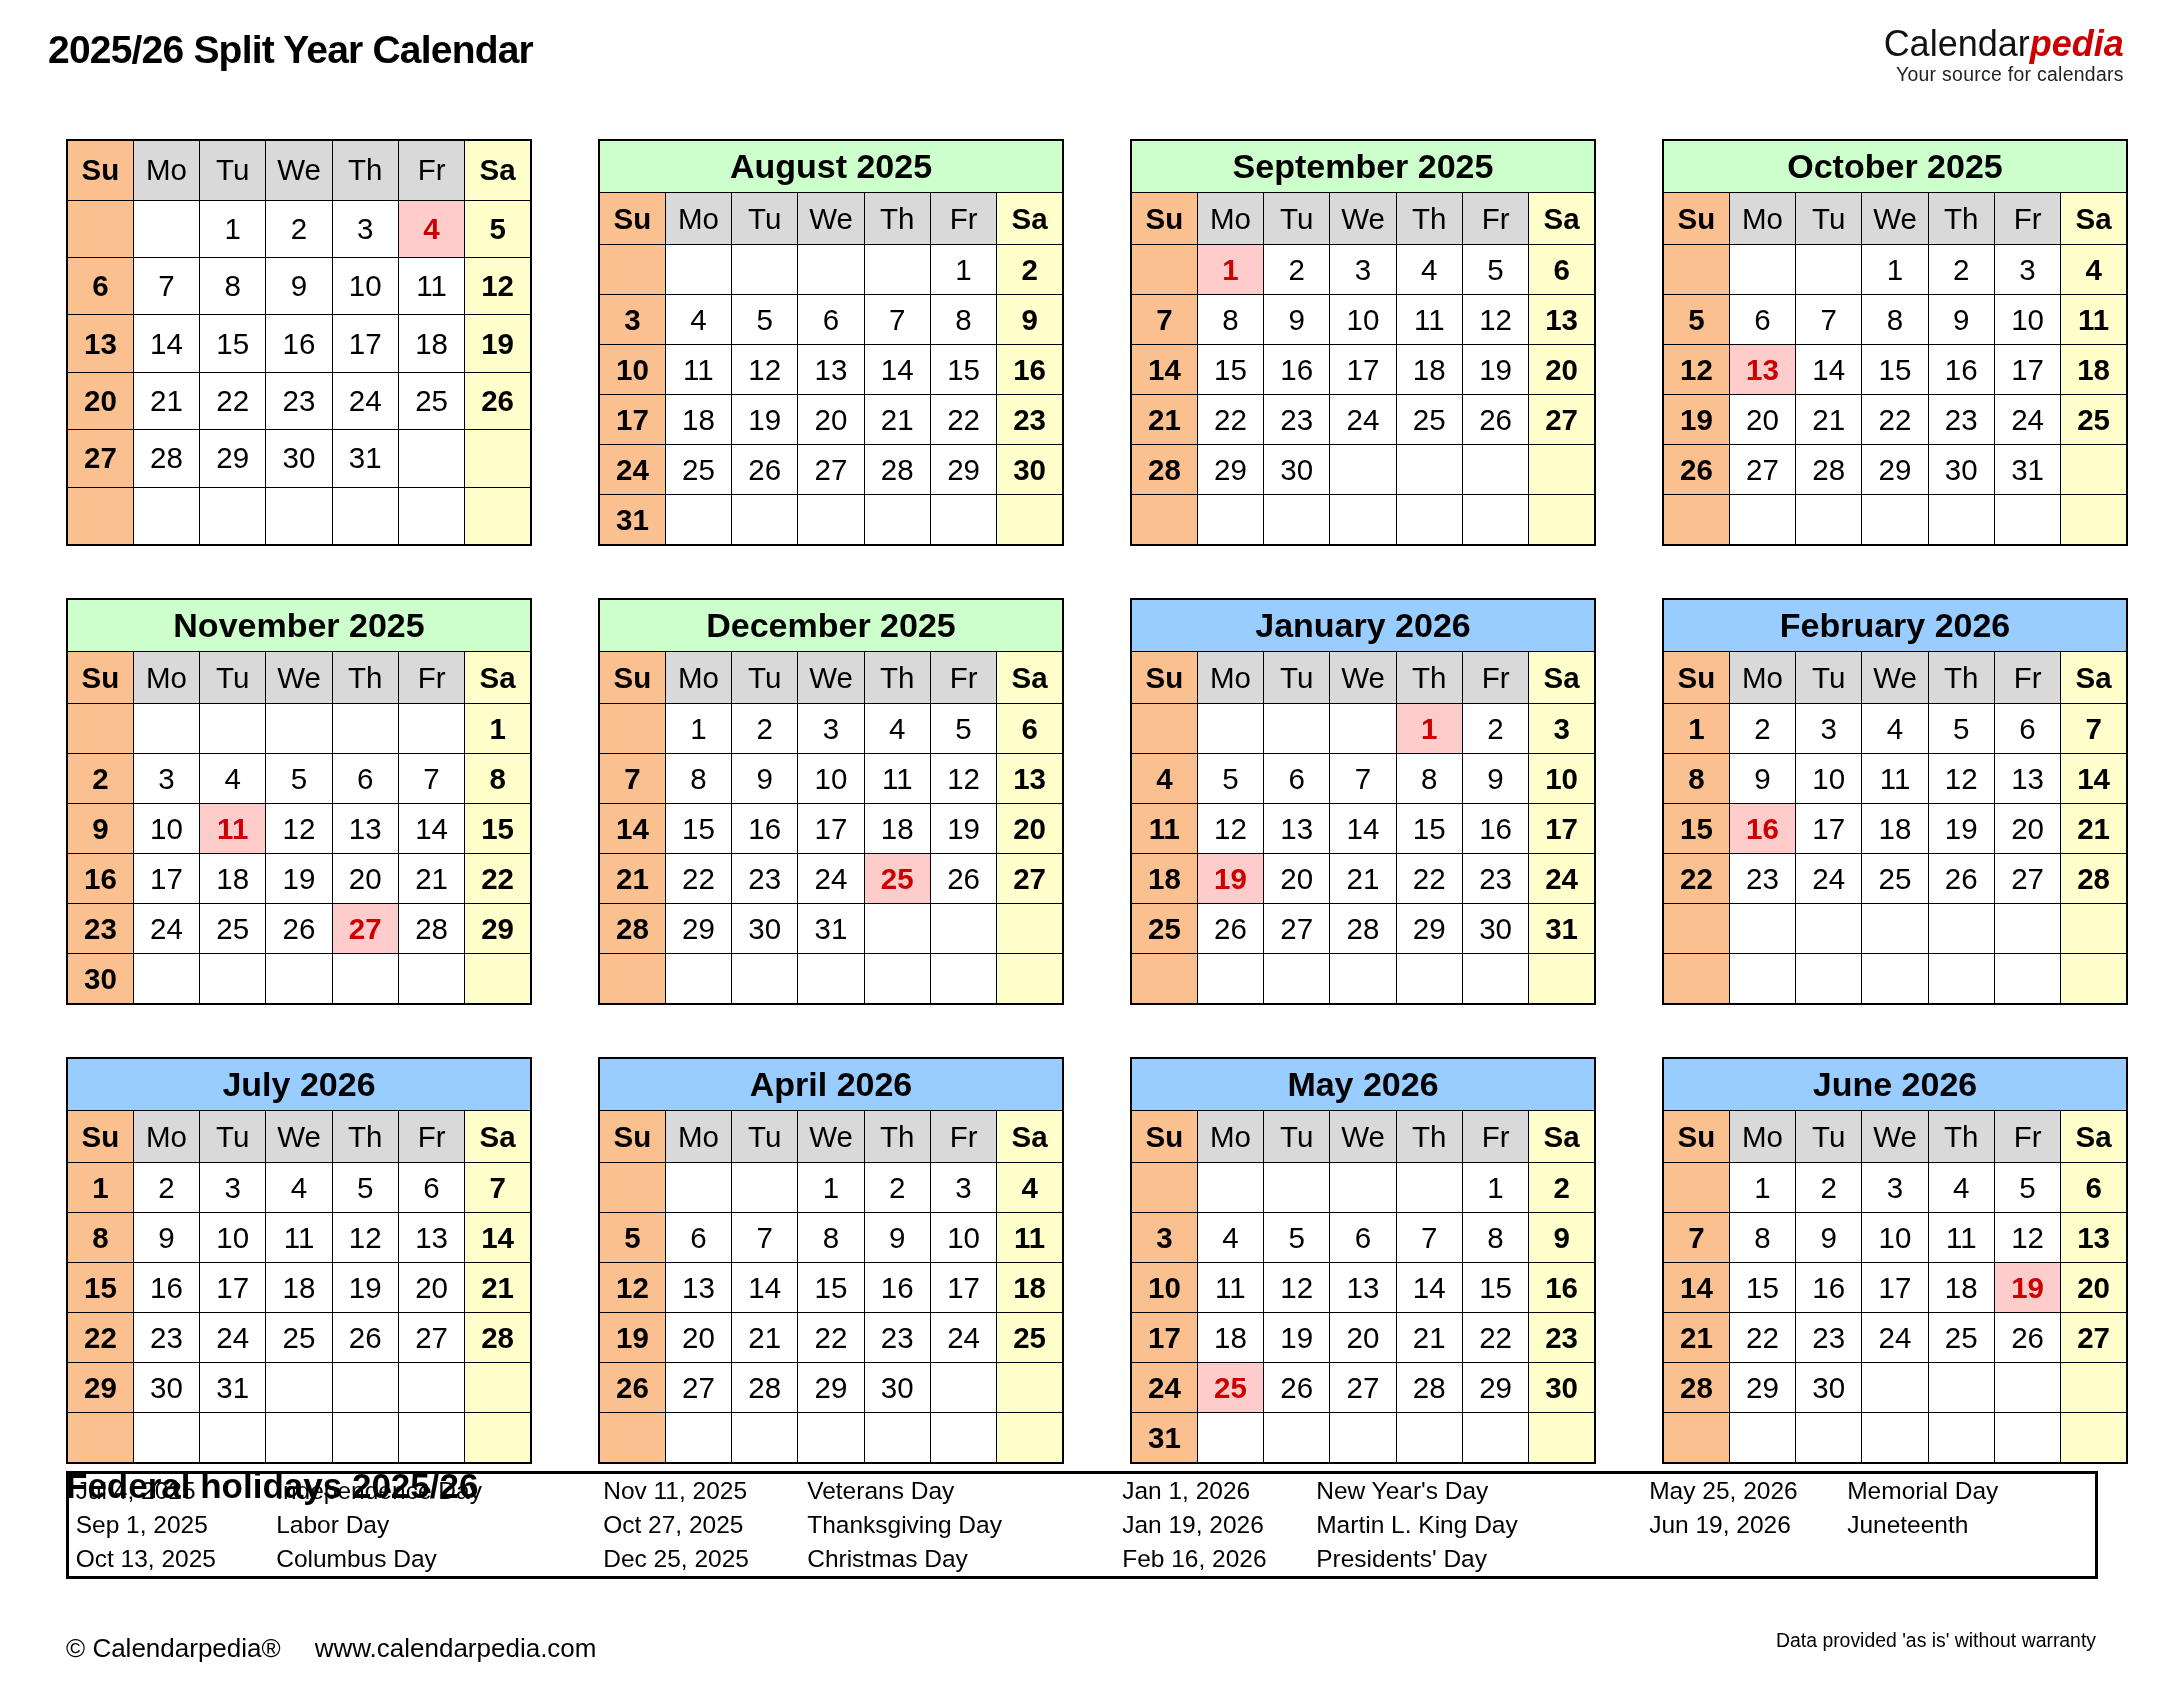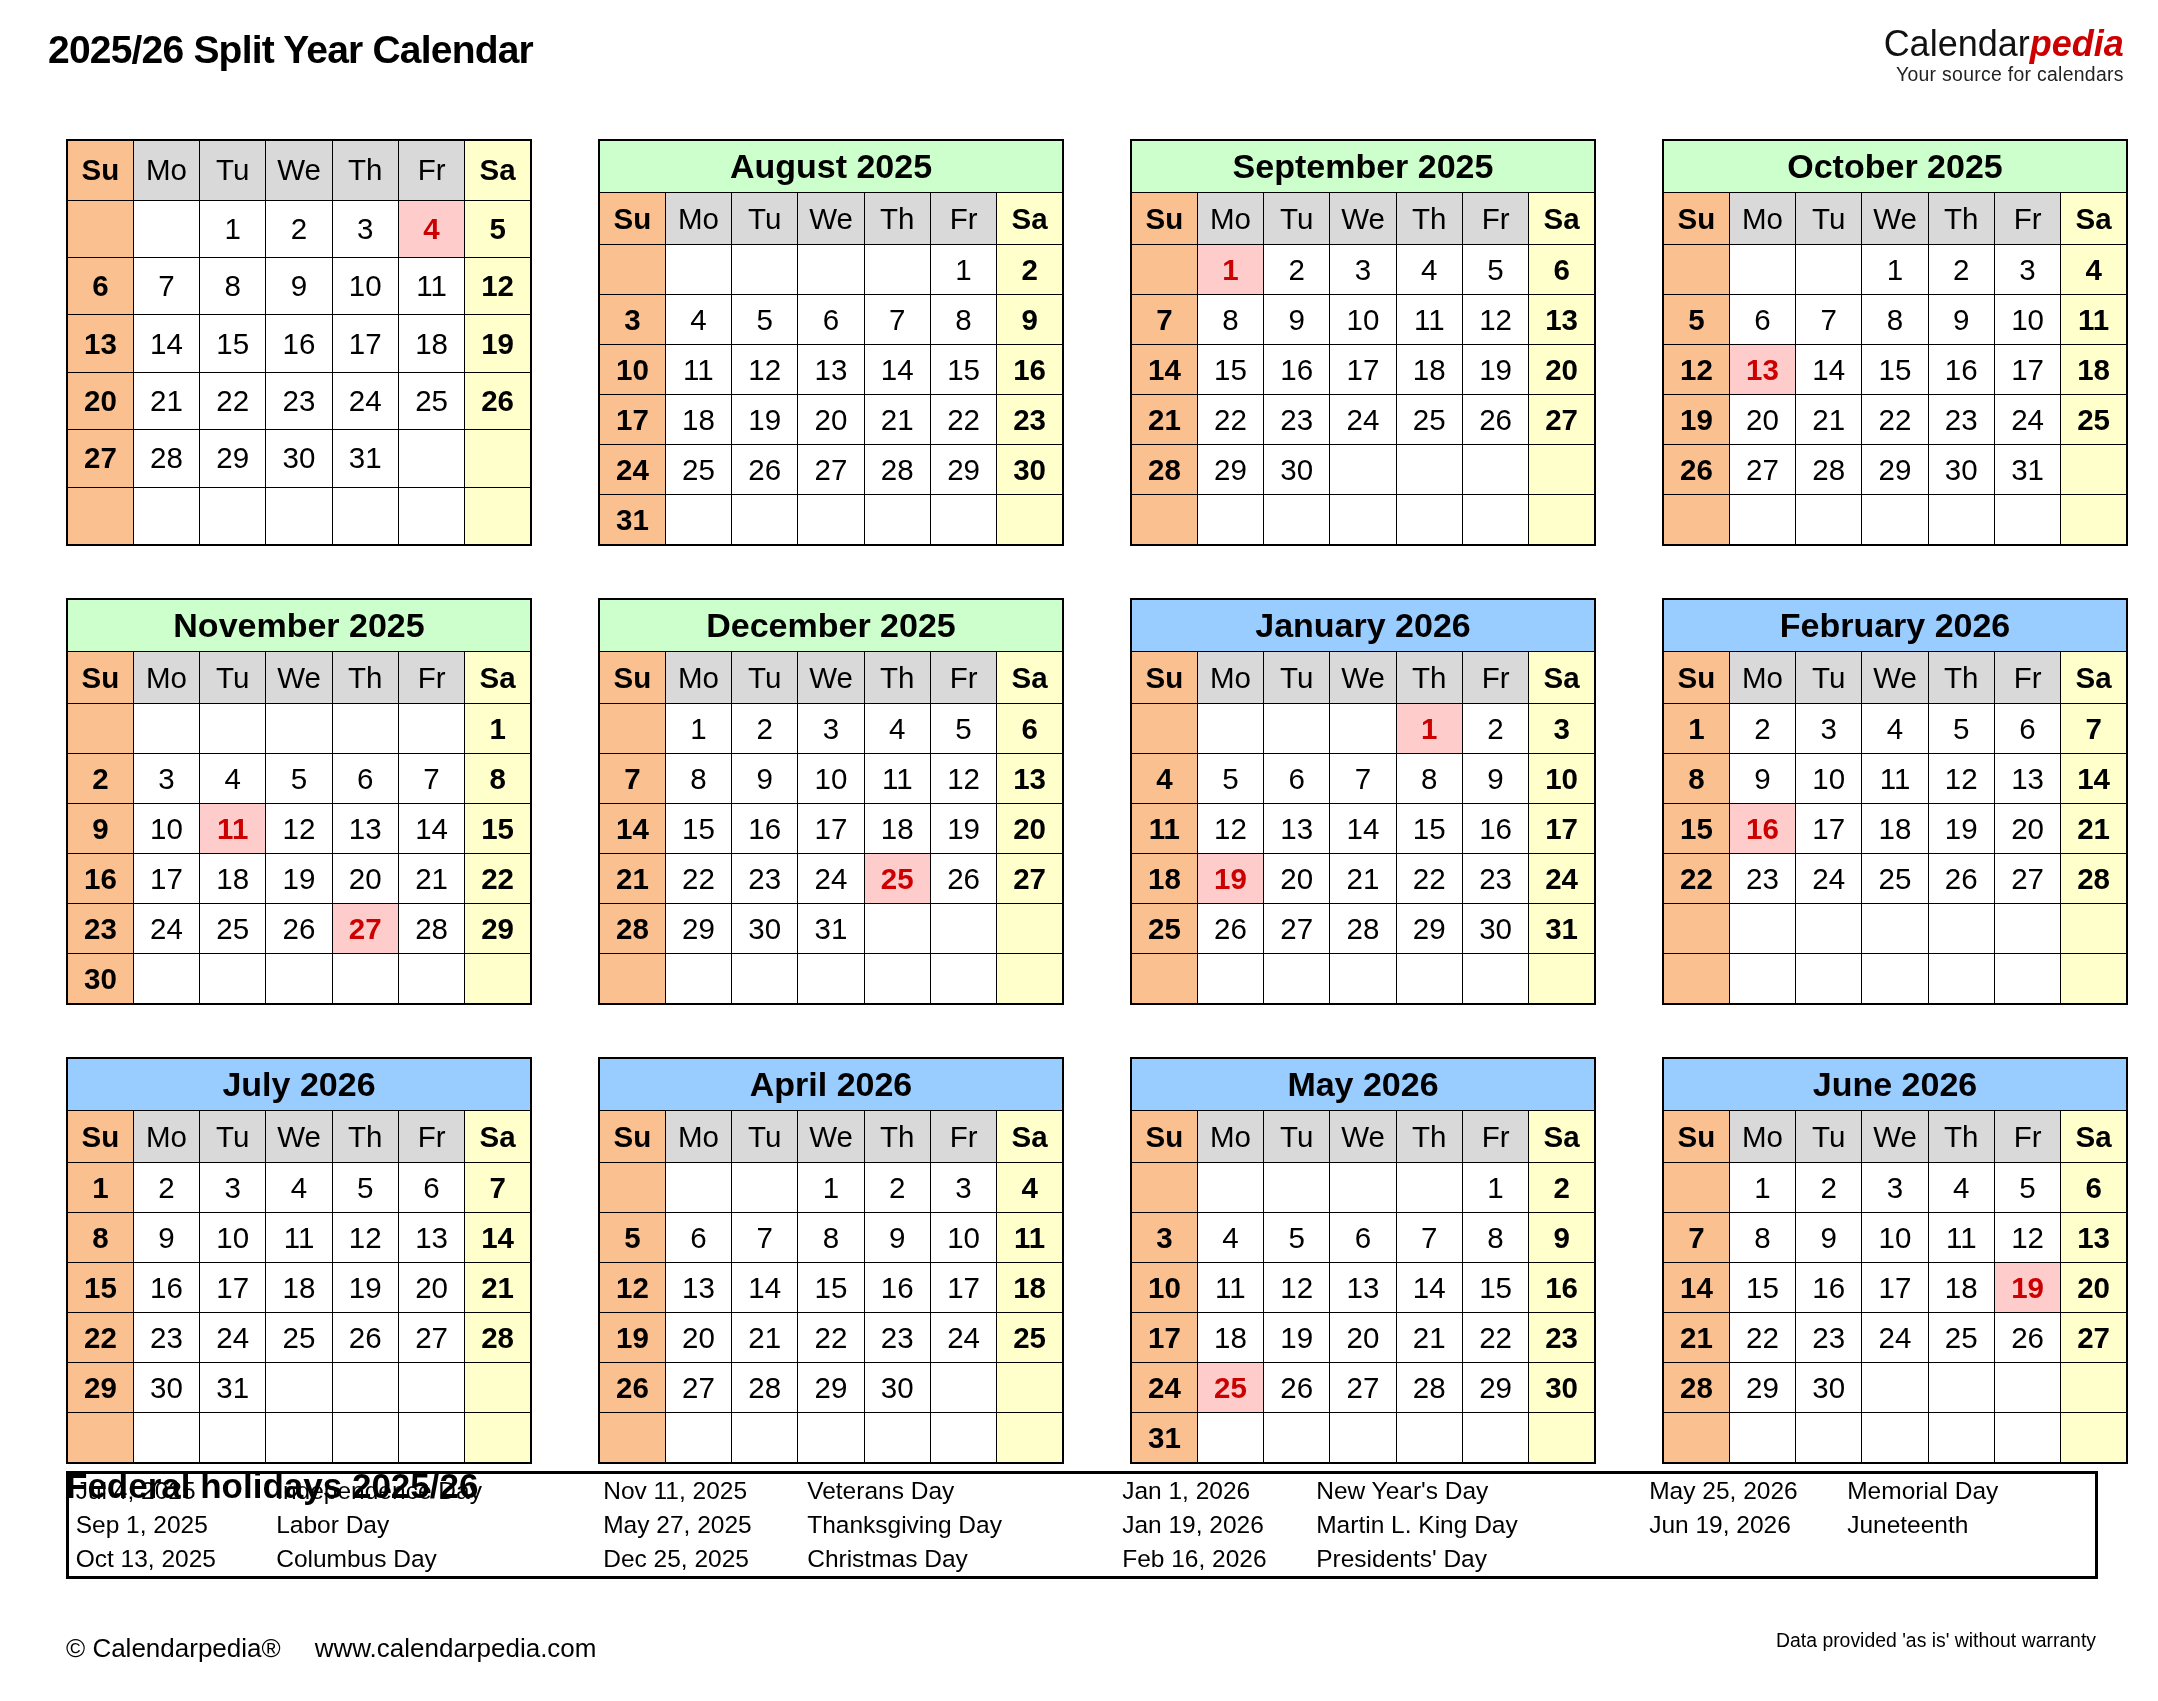--- a/index.html
+++ b/index.html
@@ -931,21 +931,21 @@
         <td class="hdate">Nov 11, 2025</td>
         <td class="hname">Veterans Day</td>
         <td class="hdate">Jan 1, 2026</td>
         <td class="hname">New Year's Day</td>
         <td class="hdate">May 25, 2026</td>
         <td class="hname">Memorial Day</td>
       </tr>
       <tr>
         <td class="hdate">Sep 1, 2025</td>
         <td class="hname">Labor Day</td>
-        <td class="hdate">May 27, 2025</td>
+        <td class="hdate">Oct 27, 2025</td>
         <td class="hname">Thanksgiving Day</td>
         <td class="hdate">Jan 19, 2026</td>
         <td class="hname">Martin L. King Day</td>
         <td class="hdate">Jun 19, 2026</td>
         <td class="hname">Juneteenth</td>
       </tr>
       <tr>
         <td class="hdate">Oct 13, 2025</td>
         <td class="hname">Columbus Day</td>
         <td class="hdate">Dec 25, 2025</td>

